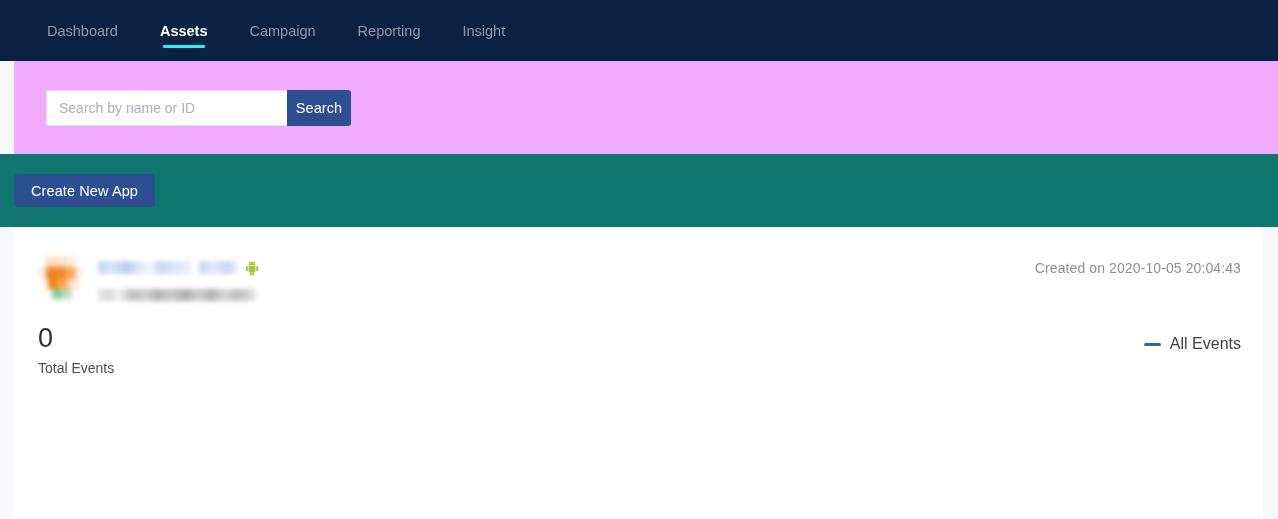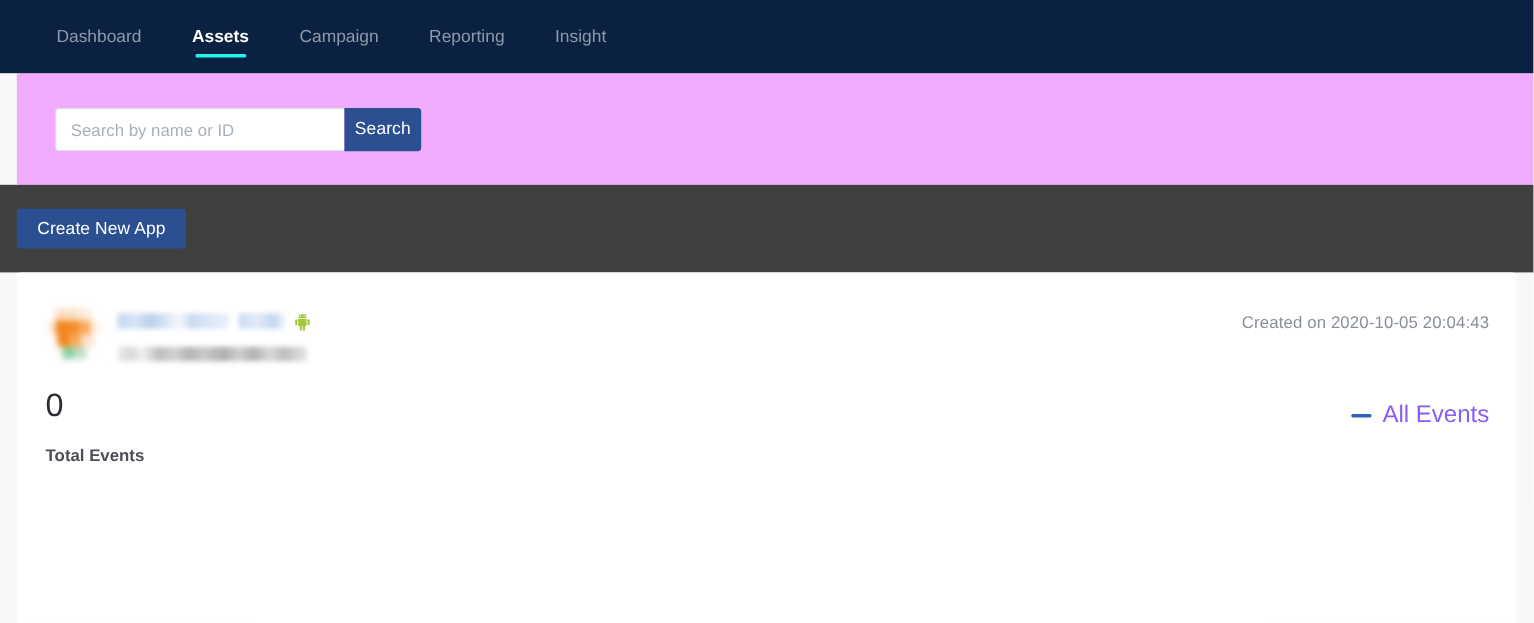--- a/index.html
+++ b/index.html
@@ -150,21 +150,21 @@
     font-family: "Liberation Sans", sans-serif;
     border: none;
     border-radius: 0 3px 3px 0;
     cursor: pointer;
     letter-spacing: 0.1px;
   }
 
   
   .create-band {
     padding: 20px 0 20px 14px;
-    background: #404040;
+    background: #0f766e;
   }
 
   .create-btn {
     background: #2c4f92;
     color: #ffffff;
     border: none;
     border-radius: 3px;
     height: 33px;
     padding: 0 17px;
     font-size: 14.5px;
@@ -259,44 +259,43 @@
     height: 200px;
   }
 
   .stat-value {
     font-size: 27px;
     color: #2b2f33;
     line-height: 1;
     font-weight: 400;
   }
   .stat-label {
-    margin-top: 19px;
+    margin-top: 8px;
     font-size: 14px;
     color: #4a4f55;
-    font-weight: bold;
   }
 
   .legend {
     position: absolute;
     right: 0;
     top: 10px;
     display: flex;
     align-items: center;
     gap: 9px;
   }
   .legend-swatch {
     width: 17px;
     height: 3px;
     border-radius: 2px;
     background: #2c64b8;
     display: block;
   }
   .legend-label {
-    font-size: 20px;
-    color: #8b5cf6;
+    font-size: 16px;
+    color: #404040;
   }
 </style>
 </head>
 <body>
 
 <div class="topnav">
 
 
   <div class="nav-links">
     <div class="nav-item">Dashboard</div>

